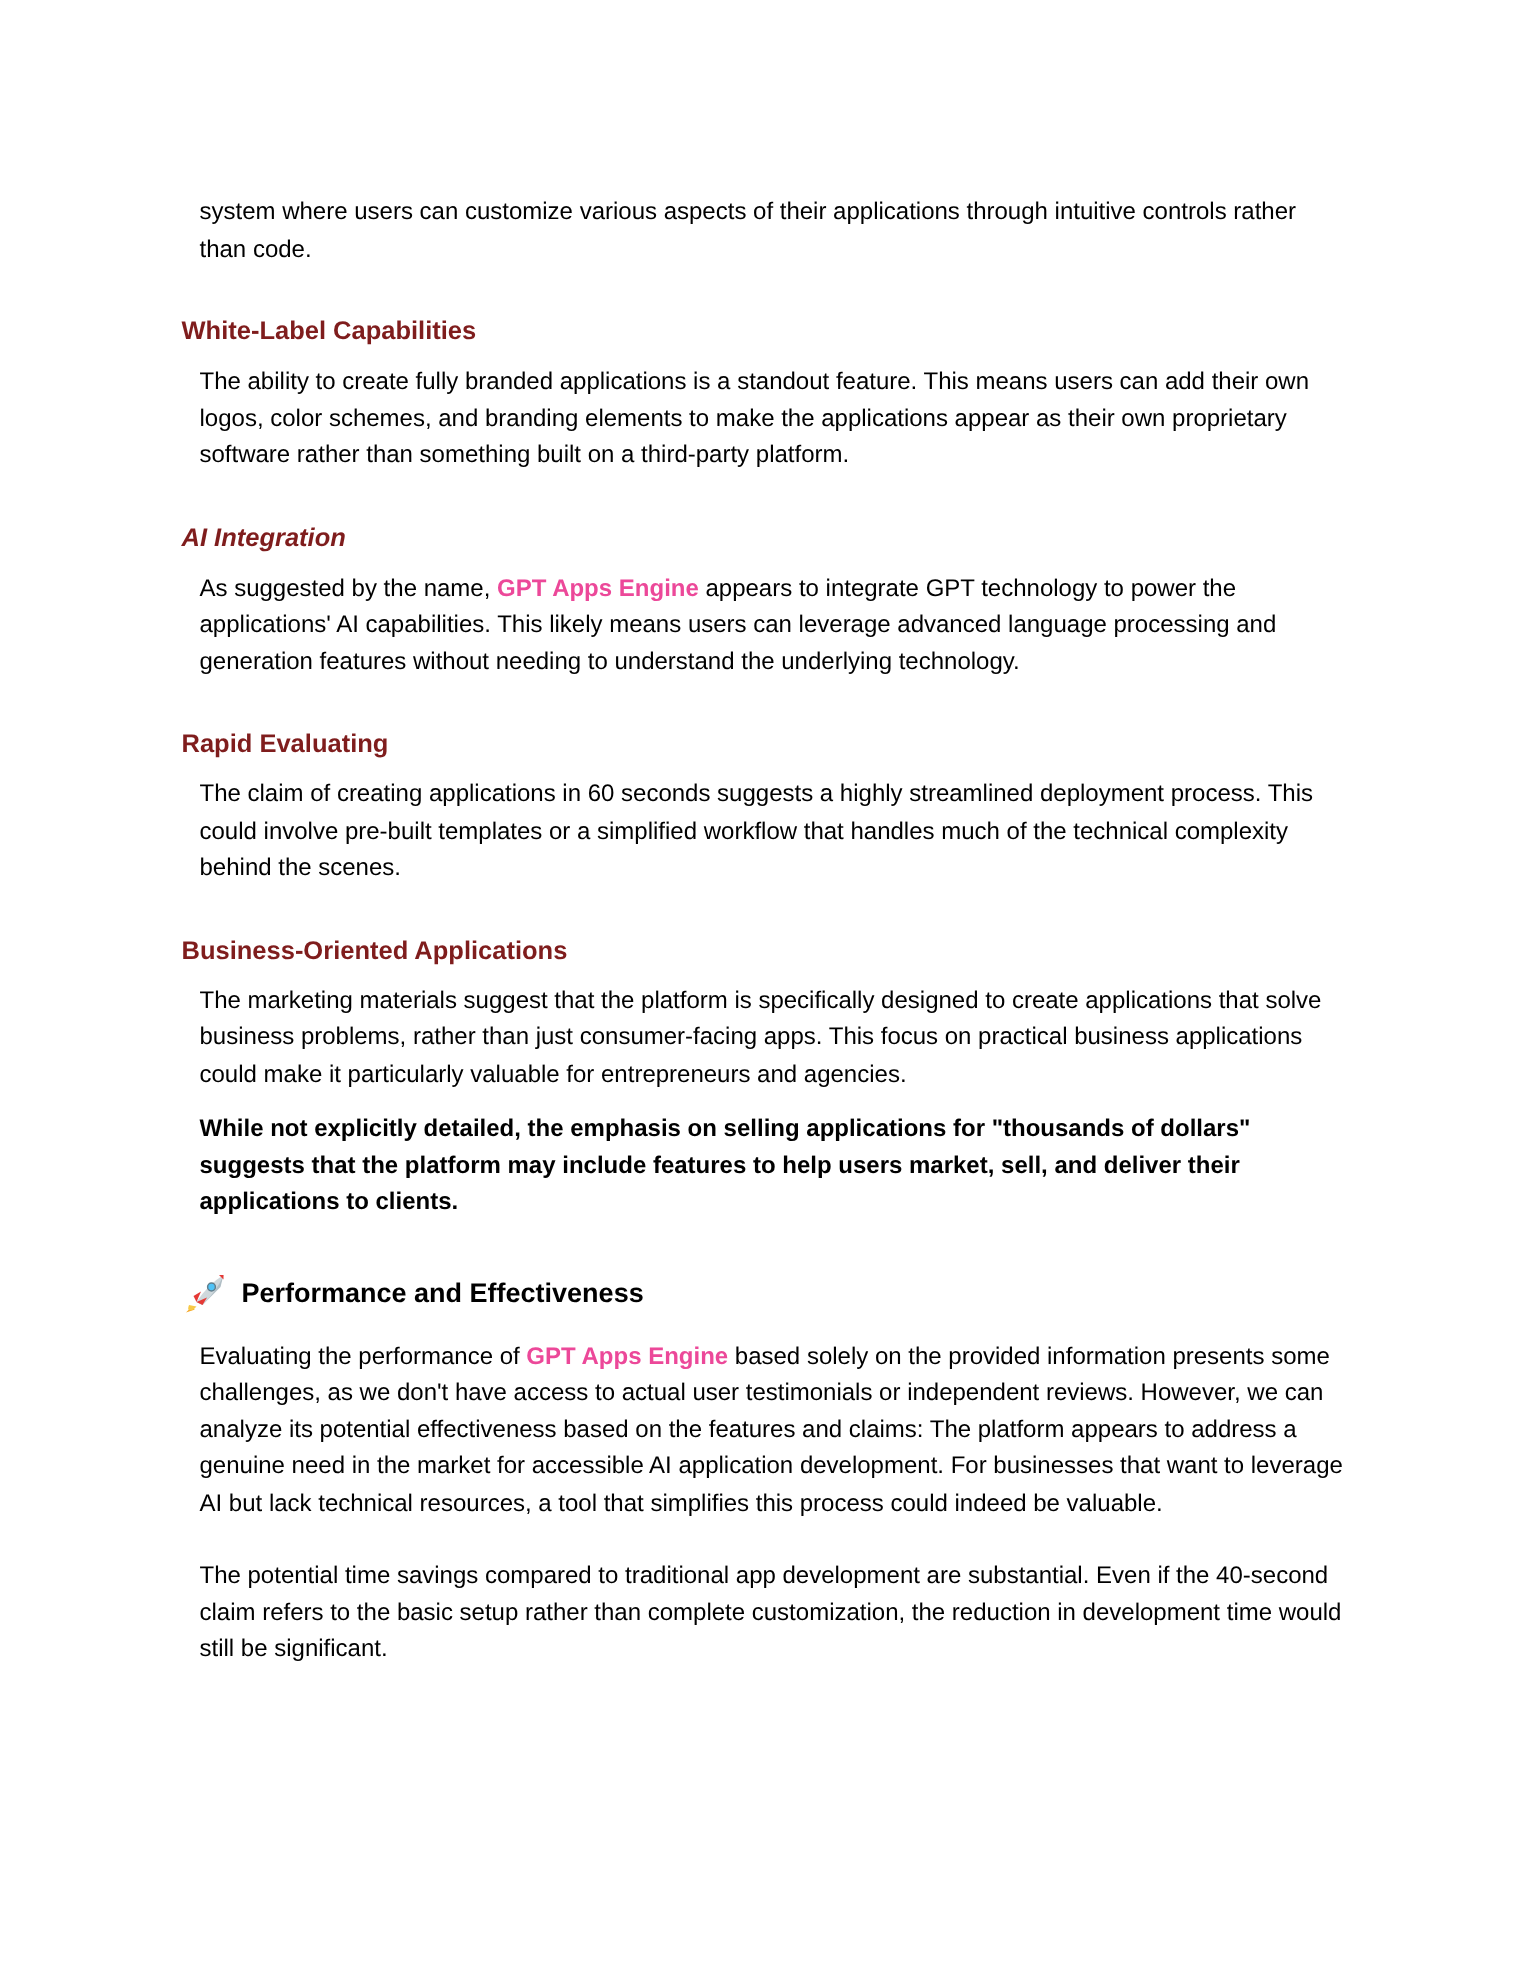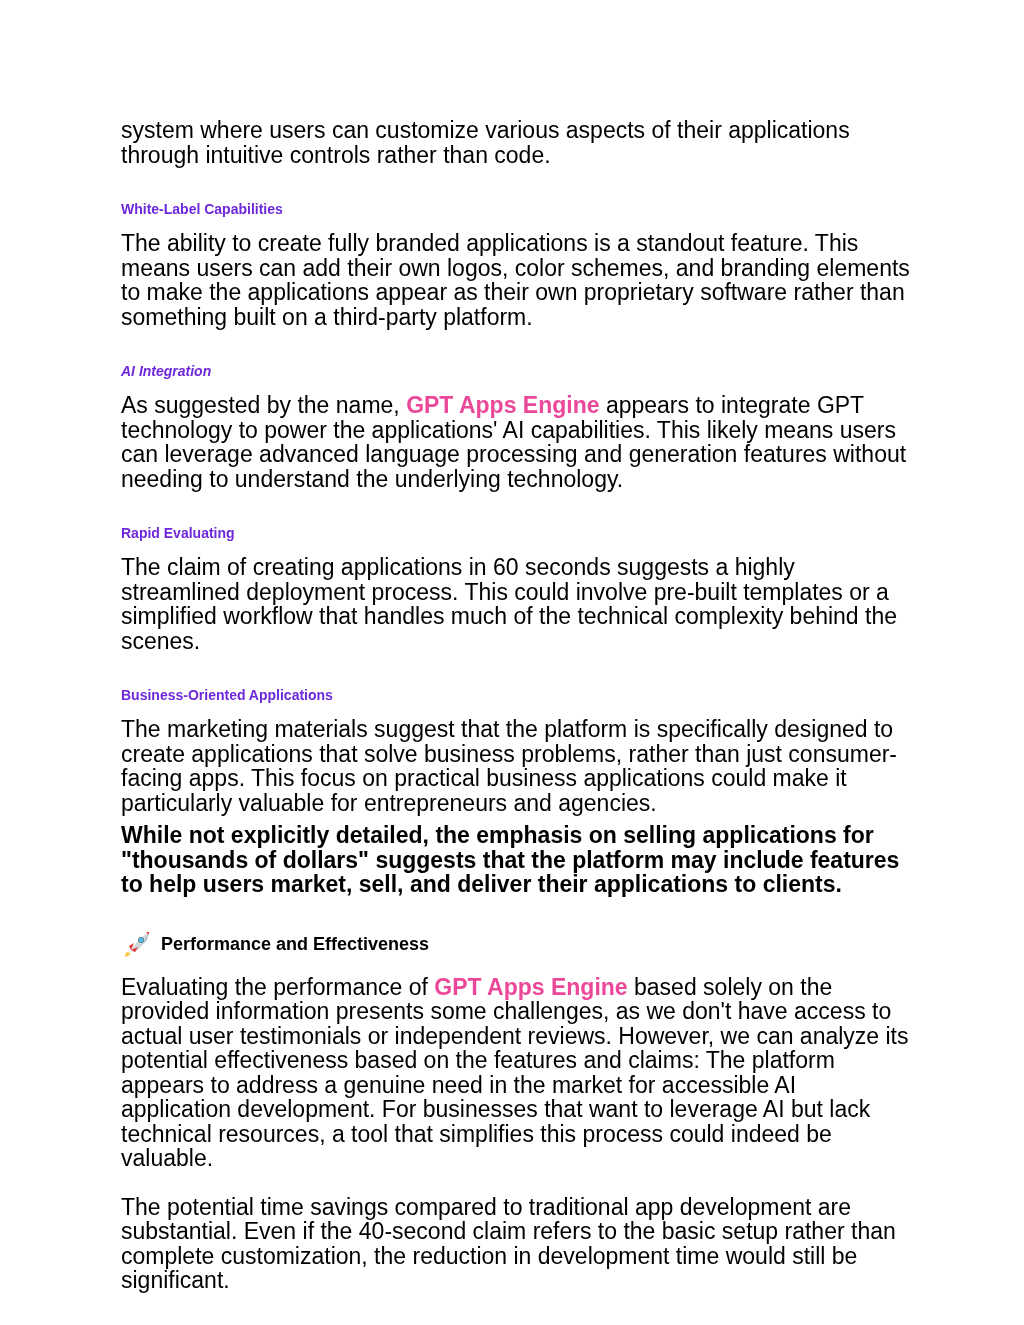--- a/index.html
+++ b/index.html
@@ -1,19 +1,19 @@
 <!DOCTYPE html>
 <html><head>
   <meta charset="utf-8">
   <style>
     html, body { margin: 0; padding: 0; background: #ffffff; }
     body { width: 1024px; height: 1325px; position: relative; overflow: hidden; font-family: "Liberation Sans", sans-serif; color: #000; }
     .page { position: absolute; left: 121px; top: 118px; width: 790px; }
-    p { margin: 0; font-size: 23px; line-height: 24.5px; }
-    h3 { margin: 0; font-size: 14px; font-weight: bold; color: #6d28d9; line-height: 28px; }
+    p { margin: 12px; font-size: 16px; line-height: 24.5px; }
+    h3 { margin: 0; font-size: 17px; font-weight: bold; color: #7f1d1d; line-height: 28px; }
     h2 { margin: 0; font-size: 18px; font-weight: bold; color: #000; line-height: 34px; display: flex; align-items: center; }
     .link { color: #ec4899; font-weight: bold; }
     .rocket { display: inline-block; width: 32px; height: 32px; margin-right: 8px; }
   </style>
 </head>
 <body>
 
 <div class="page">
 
   <p>system where users can customize various aspects of their applications through intuitive controls rather than code.</p>

